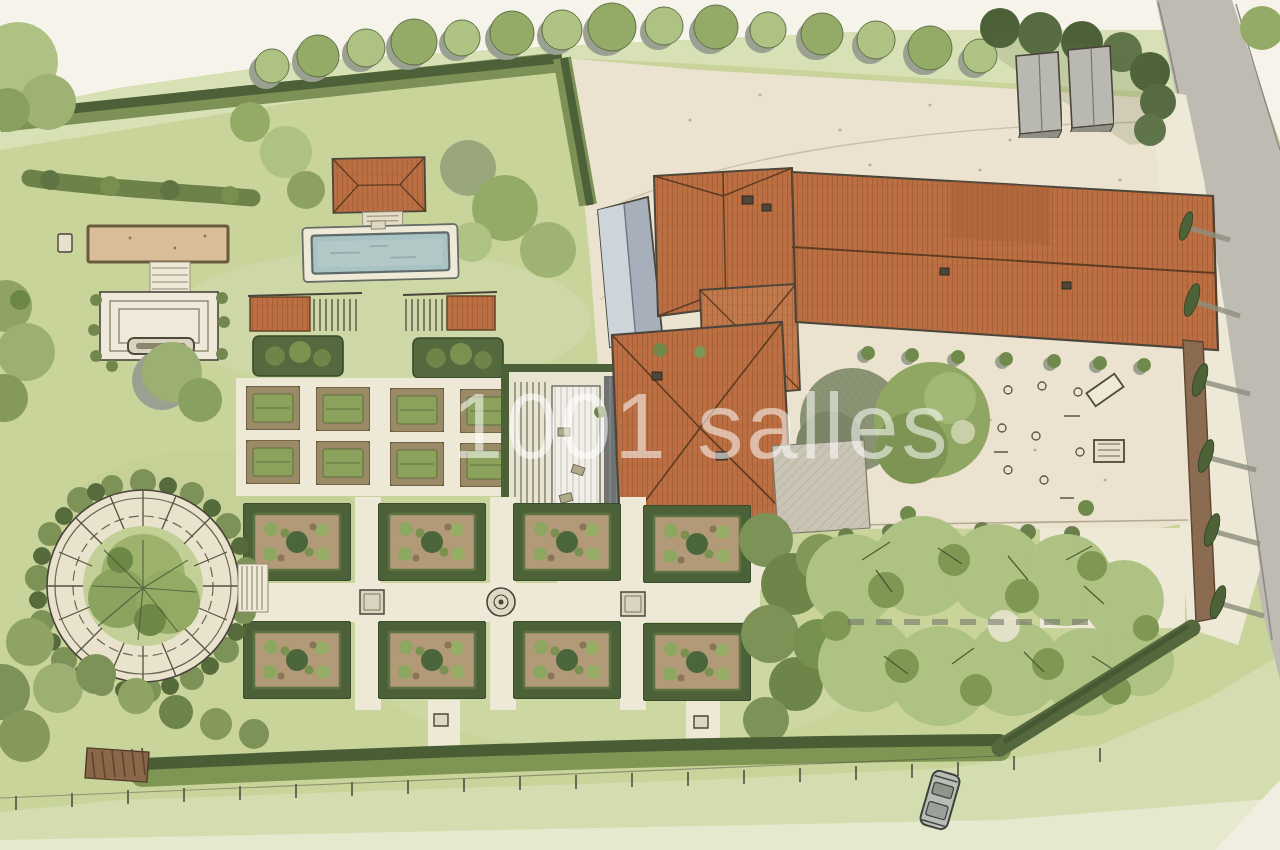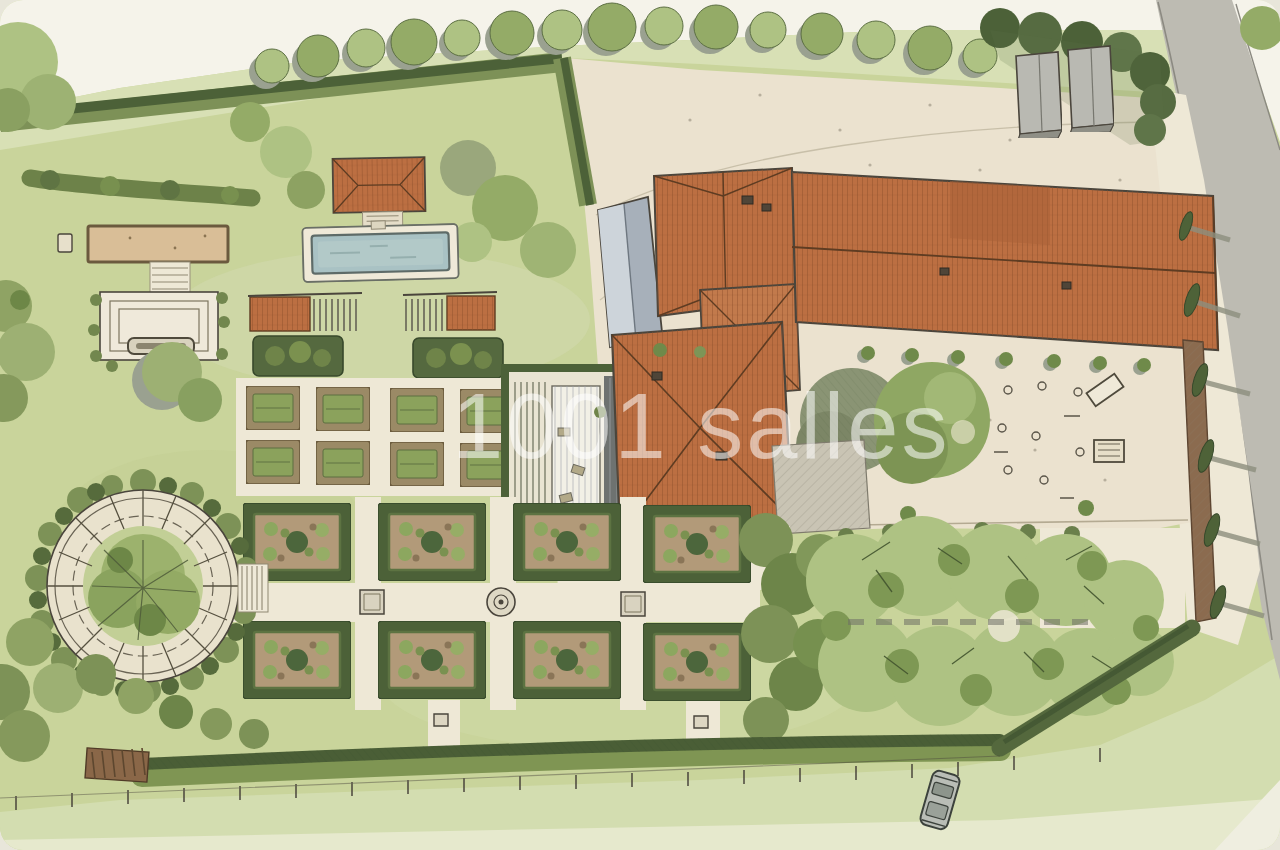--- a/index.html
+++ b/index.html
@@ -1,17 +1,17 @@
 <!DOCTYPE html>
 <html style="--paper: #f5f3ea; --field: #d8e0b5; --fieldLow: #d3ddb0; --lawn: #c9d49b; --gravel: #ebe2cf; --gravelLight: #eee8d6; --sand: #d9be97; --soil: #b29a79; --hedge: #72874e; --hedgeDark: #4c6138; --tree: #94ab67; --treeLight: #aec283; --treeShadow: #9aa190; --bosquet: #7d9257; --roof: #bc6f42; --roofDark: #8e4f2b; --roofGray: #a7b0ba; --water: #a9c2c4; --road: #bdbbb2; --wall: #8b6b4f; --paving: #c9c4b4; --ink: #4a453c;"><head>
 <meta charset="utf-8">
 <style>
   html,body{margin:0;padding:0;background:#e8e6da;}
   #stage{position:relative;width:1280px;height:850px;overflow:hidden;
-         font-family:"Liberation Sans",sans-serif;background:var(--paper,#f4f2ea);border-radius:23px;}
+         font-family:"Liberation Sans",sans-serif;background:var(--paper,#f4f2ea);}
   #plan{position:absolute;left:0;top:0;}
   #watermark{position:absolute;left:452px;top:376px;width:560px;height:110px;
     font-size:92px;font-weight:400;letter-spacing:3px;line-height:100px;
     color:rgba(255,255,255,0.55);pointer-events:none;white-space:nowrap;
     font-family:"Liberation Sans",sans-serif;}
 </style>
 </head>
 <body>
 
 <div id="stage">

